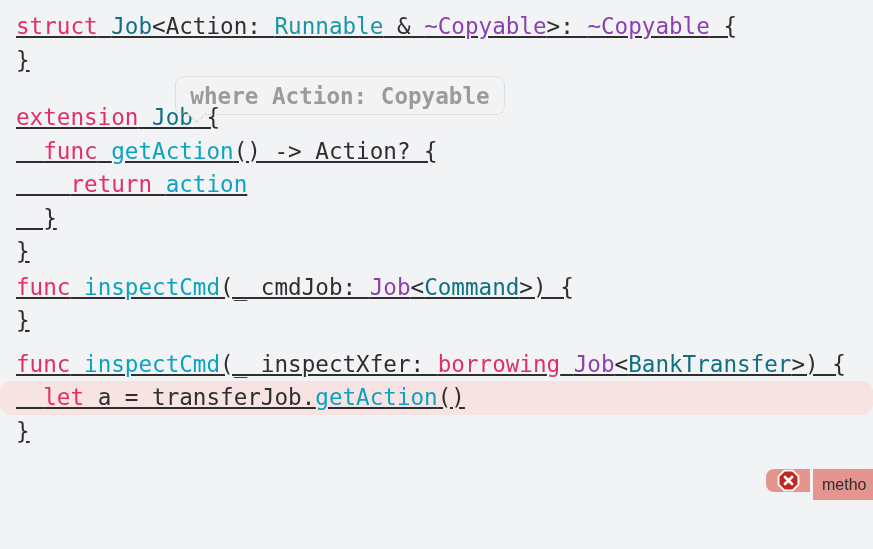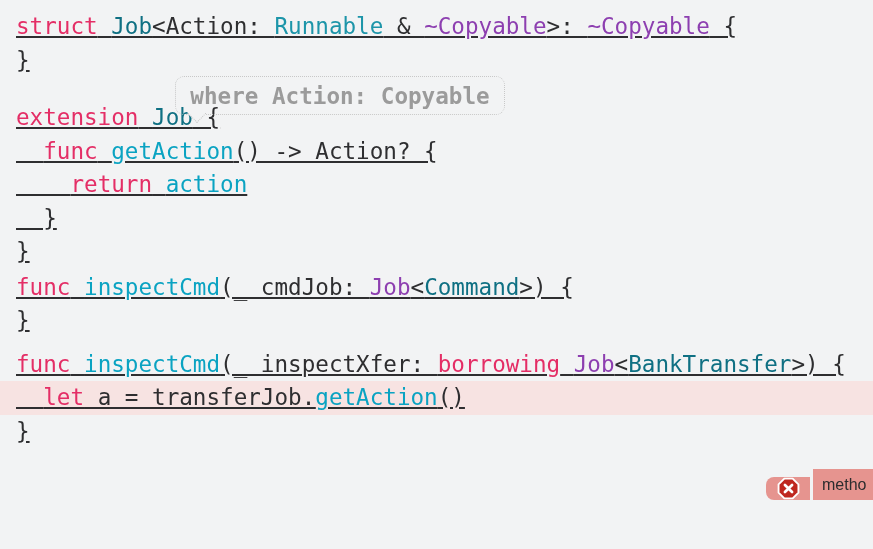--- a/index.html
+++ b/index.html
@@ -23,21 +23,21 @@
   #code .block:nth-child(2) { margin-top: 24px; }
   #code .block:nth-child(3) { margin-top: 2px; }
   #code .block:nth-child(4) { margin-top: 10px; }
   .line {
     height: 33.5px;
     line-height: 33.5px;
     padding-left: 16px;
     white-space: pre;
     text-decoration: underline;
   }
-  .line.hl { background: var(--highlight, #f7e3e2); }
+  .line.hl { background: var(--highlight, #f7e3e2); border-radius: 11px; }
   .c-p  { color: var(--plain, #2e2e30); }
   .c-k  { color: var(--keyword, #e42e66); }
   .c-t  { color: var(--typeName, #0f7083); }
   .c-pr { color: var(--protocolName, #1d95a9); }
   .c-m  { color: var(--memberName, #0aa3c2); }
   .c-o  { color: var(--otherType, #8d3fb0); }
 
   
   .tooltip {
     position: absolute;
@@ -68,21 +68,21 @@
   }
 
   
   .badge {
     position: absolute;
     left: 766px;
     right: 0;
     top: 469px;
     height: 31px;
     display: flex;
-    align-items: flex-end;
+    align-items: flex-start;
     border-radius: 15px;
   }
   .badge-icon-seg {
     width: 44px;
     background: var(--badgeBg, #e6948f);
     border-radius: 8px 0 0 8px;
     display: flex;
     align-items: center;
     justify-content: center;
   }

